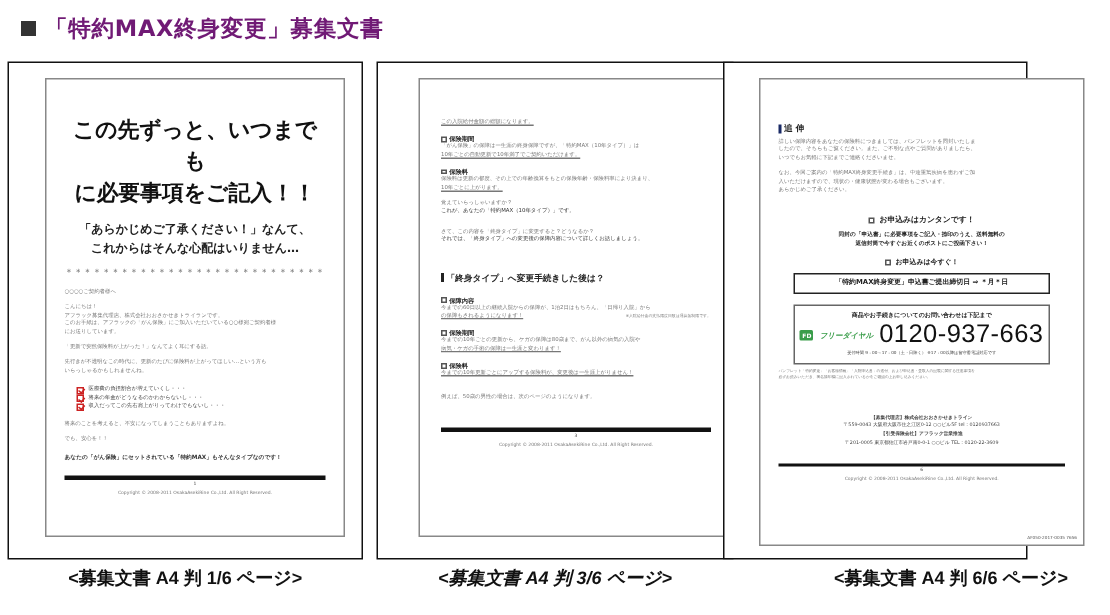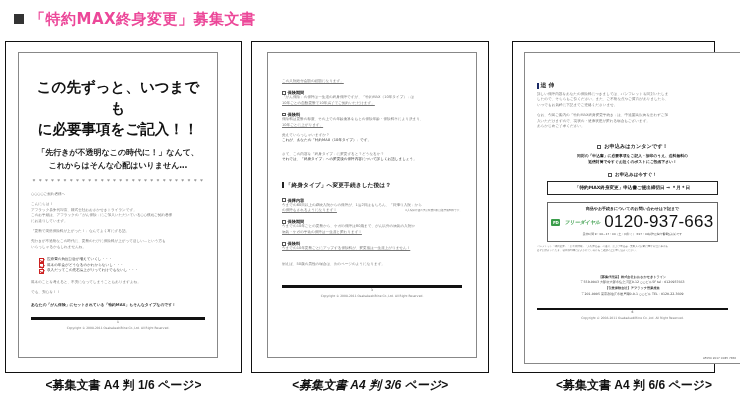--- a/index.html
+++ b/index.html
@@ -1,27 +1,27 @@
 <!DOCTYPE html>
 <html><head>
 <meta charset="utf-8">
 <style>
   * { box-sizing: border-box; margin: 0; padding: 0; }
   html, body { width: 740px; height: 410px; background: #ffffff; overflow: hidden; }
   body { position: relative; font-family: "DejaVu Sans", sans-serif; color: #222; }
 
   .title {
     position: absolute; left: 14px; top: 8px; height: 22px;
-    font-size: 15px; font-weight: bold; color: #ec4899; letter-spacing: 0.5px;
+    font-size: 15px; font-weight: bold; color: #701a75; letter-spacing: 0.5px;
     display: flex; align-items: center; gap: 6px;
   }
   .title .sq { width: 10px; height: 10px; background: #333; display: inline-block; }
 
   .frame { position: absolute; top: 41px; height: 332px; border: 1.5px solid #111; background: #fff; }
-  .page { position: absolute; border: 1.5px solid #888; background: #fff; overflow: hidden; }
+  .page { position: absolute; border: 1.5px solid #888; background: #fff; overflow: hidden; margin-left: 12px; }
 
   .caption {
     position: absolute; top: 377px; height: 18px; font-size: 12px; font-weight: bold;
     color: #111; text-align: center; font-family: "Liberation Sans", sans-serif;
   }
 
   
   .tiny { font-size: 3.6px; line-height: 5.4px; color: #777; white-space: nowrap; overflow: hidden; }
   .tiny.dark { color: #333; }
   .bold { font-weight: bold; color: #222; }
@@ -66,21 +66,21 @@
   <span>「特約MAX終身変更」募集文書</span>
 </div>
 
 <div class="frame" style="left:5px; width:237px;">
   <div class="page" style="left:12px; top:10px; width:200px; height:306px; padding: 0 12px;">
     <div class="p1-h1">
       <div>この先ずっと、いつまでも</div>
       <div>に必要事項をご記入！！</div>
     </div>
     <div class="p1-h2">
-      <div>「先行きが不透明なこの時代に！」なんて、</div>
+      <div>「あらかじめご了承ください！」なんて、</div>
       <div>これからはそんな心配はいりません…</div>
     </div>
     <div class="stars">＊＊＊＊＊＊＊＊＊＊＊＊＊＊＊＊＊＊＊＊＊＊＊＊＊＊＊＊＊＊＊＊＊＊＊＊</div>
 
     <div class="tiny" style="margin-top:6px;">○○○○ご契約者様へ</div>
     <div class="lines" style="margin-top:5px;">
       <div class="tiny">こんにちは！</div>
       <div class="tiny">アフラック募集代理店、株式会社おおさかせきトライランです。</div>
       <div class="tiny">このお手紙は、アフラックの「がん保険」にご加入いただいている○○様宛ご契約者様</div>
       <div class="tiny">にお送りしています。</div>
@@ -169,21 +169,21 @@
 
     <div class="tiny" style="margin-top:10px;">例えば、50歳の男性の場合は、次のページのようになります。</div>
 
     <div class="footer-bar" style="margin-top:18px; width:100%;"></div>
     <div class="pgnum" style="margin-top:0;">3</div>
     <div class="copyright" style="margin-top:2px;">Copyright © 2008-2011 OsakaAsekiRine Co.,Ltd. All Right Reserved.</div>
   </div>
 </div>
 <div class="caption" style="left:251px; width:238px;font-style:italic;">&lt;募集文書 A4 判 3/6 ページ&gt;</div>
 
-<div class="frame" style="left:512px; width:203px;">
+<div class="frame" style="left:482px; width:203px;">
   <div class="page" style="left:11px; top:10px; width:217px; height:312px; padding: 0 12px;">
     <div class="big-head" style="margin-top:28px;">
       <span class="bar" style="background:#1a2a66;"></span>
       <span>追 伸</span>
     </div>
     <div class="tiny" style="margin-top:2px;">詳しい保障内容をあなたの保険料につきましては、パンフレットを同封いたしま</div>
     <div class="tiny">したので、そちらもご覧ください。また、ご不明な点やご質問がありましたら、</div>
     <div class="tiny">いつでもお気軽に下記までご連絡くださいませ。</div>
 
     <div class="tiny" style="margin-top:5px;">なお、今回ご案内の「特約MAX終身変更手続き」は、中途重篤疾病を患わずご加</div>

